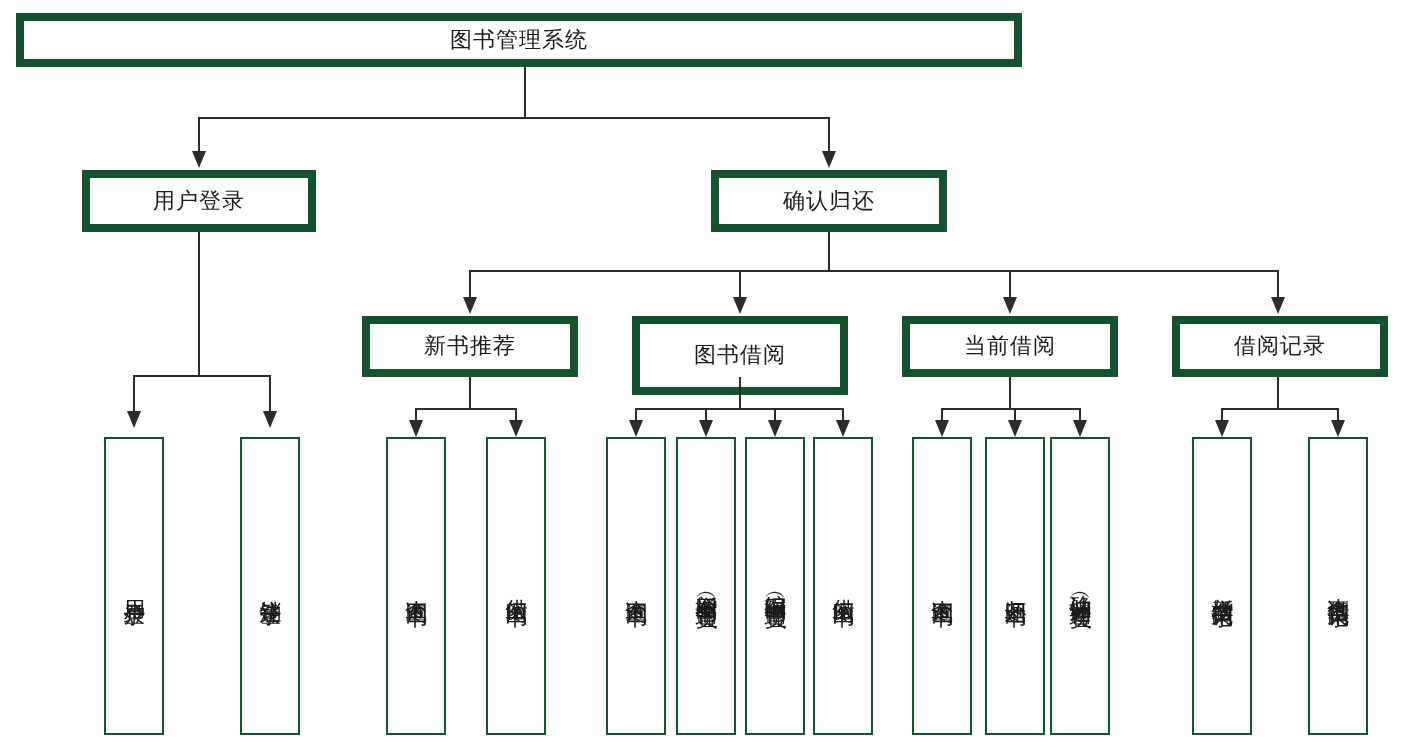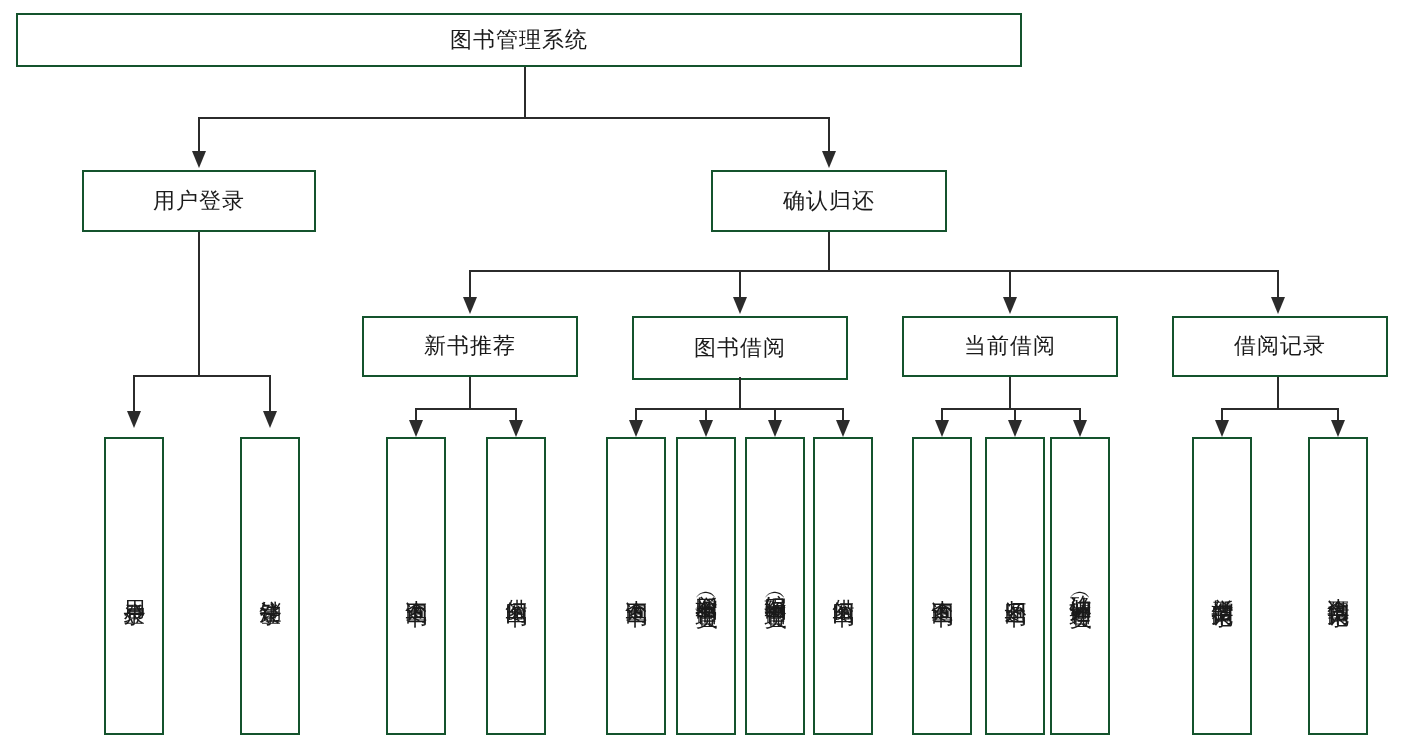--- a/index.html
+++ b/index.html
@@ -12,21 +12,21 @@
     position:relative;
     width:1405px;
     height:747px;
     background:#ffffff;
     overflow:hidden;
   }
   
   .node{
     position:absolute;
     box-sizing:border-box;
-    border:2px solid #14532d;
+    border:8px solid #14532d;
     background:#ffffff;
     display:flex;
     align-items:center;
     justify-content:center;
     color:#1a1a1a;
   }
   .node.h{
     font-size:22px;
     letter-spacing:1px;
     line-height:1.1;
@@ -84,21 +84,21 @@
     <span>用户登录</span>
   </div>
 
   <div class="node h" style="left:711px;top:170px;width:236px;height:62px;">
     <span>确认归还</span>
   </div>
 
   <div class="node h" style="left:362px;top:316px;width:216px;height:61px;text-align:center;">
     <span>新书推荐</span>
   </div>
-  <div class="node h" style="left:632px;top:316px;width:216px;height:64px;">
+  <div class="node h" style="left:632px;top:316px;width:216px;height:79px;">
     <span>图书借阅</span>
   </div>
   <div class="node h" style="left:902px;top:316px;width:216px;height:61px;">
     <span>当前借阅</span>
   </div>
   <div class="node h" style="left:1172px;top:316px;width:216px;height:61px;">
     <span>借阅记录</span>
   </div>
 
   <div class="node v" style="left:104px;top:437px;width:60px;height:298px;">

